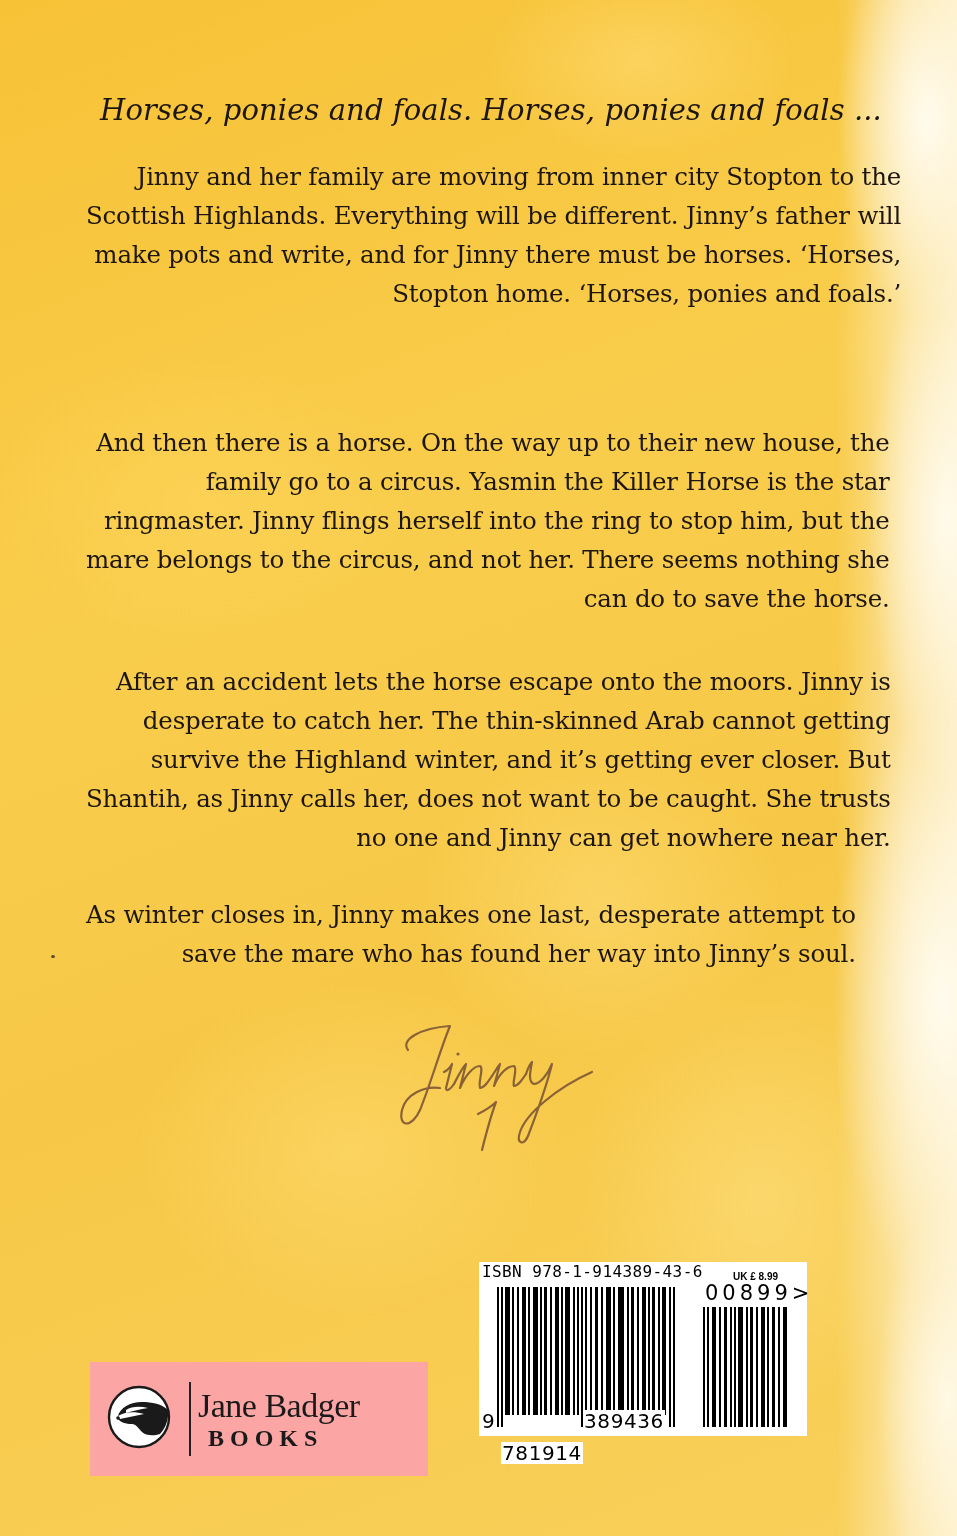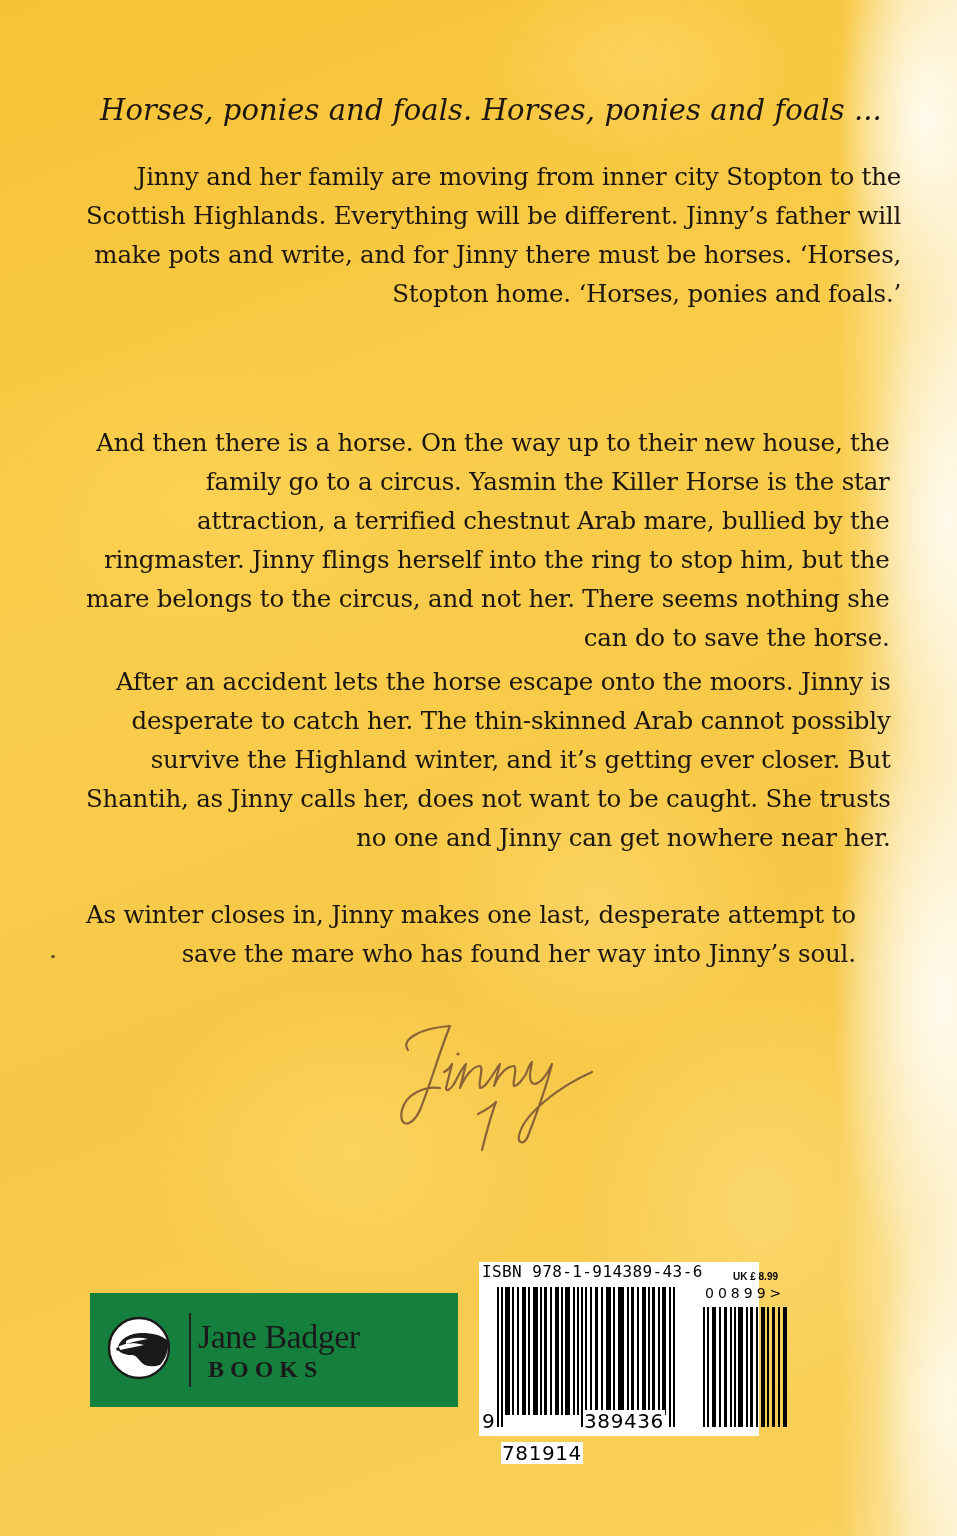--- a/index.html
+++ b/index.html
@@ -44,49 +44,49 @@
     .para .ln { display: block; text-align: right; }
     #p1 { top: 157px; }
     #p2 { top: 390px; margin-top: 33px; }
     #p3 { top: 662px; }
     #p4 { top: 895px; }
     .dot { position: absolute; left: 51px; top: 955px; width: 4px; height: 3px; background: #5a4a2a; border-radius: 50%; }
 
     .signature { position: absolute; left: 380px; top: 1010px; width: 220px; height: 150px; }
 
     .logo-box {
-      position: absolute; left: 90px; top: 1293px; width: 368px; height: 114px;
-      background: #15803d;
+      position: absolute; left: 90px; top: 1362px; width: 338px; height: 114px;
+      background: #fca5a5;
     }
     .badger { position: absolute; left: 16px; top: 22px; width: 66px; height: 66px; }
     .logo-divider { position: absolute; left: 99px; top: 20px; width: 2px; height: 74px; background: #222; }
     .logo-name {
       position: absolute; left: 108px; top: 26px; font-family: "Liberation Serif", serif;
       font-size: 34px; line-height: 36px; color: #1a1a1a; white-space: nowrap; letter-spacing: -0.5px;
     }
     .logo-books {
       position: absolute; left: 118px; top: 64px; font-family: "Liberation Serif", serif;
       font-size: 24px; line-height: 24px; font-weight: bold; color: #1a1a1a; letter-spacing: 6px;
     }
 
     .barcode-box {
-      position: absolute; left: 479px; top: 1262px; width: 280px; height: 174px;
+      position: absolute; left: 479px; top: 1262px; width: 328px; height: 174px;
       background: #ffffff;
     }
     .isbn-text {
       position: absolute; left: 3px; top: 1px; font-family: "DejaVu Sans Mono", monospace;
       font-size: 16px; line-height: 18px; color: #000; letter-spacing: 0.4px; white-space: nowrap;
     }
     .price-label {
       position: absolute; left: 254px; top: 9px; font-family: "Liberation Sans", sans-serif;
       font-size: 10px; font-weight: bold; color: #000; white-space: nowrap;
     }
     .price-code {
       position: absolute; left: 226px; top: 19px; font-family: "DejaVu Sans", sans-serif;
-      font-size: 14px; line-height: 24px; color: #000; letter-spacing: 4px; white-space: nowrap;
+      font-size: 21px; line-height: 24px; color: #000; letter-spacing: 4px; white-space: nowrap;
     }
     .bars-main { position: absolute; left: 18px; top: 25px; width: 180px; height: 140px; }
     .bars-add { position: absolute; left: 224px; top: 45px; width: 88px; height: 120px; }
     .ean-digits {
       position: absolute; left: 3px; top: 148px; font-family: "DejaVu Sans", sans-serif;
       font-size: 20px; line-height: 22px; color: #000; white-space: nowrap;
     }
     .ean-first { position: absolute; left: 0; }
     .ean-g1 { position: absolute; left: 19px; background: #fff; padding: 0 1px; letter-spacing: 0.6px; margin-top: 32px; }
     .ean-g2 { position: absolute; left: 101px; background: #fff; padding: 0 1px; letter-spacing: 0.6px; }
@@ -104,29 +104,28 @@
   <p class="para" id="p1">
     <span class="ln">Jinny and her family are moving from inner city Stopton to the</span>
     <span class="ln">Scottish Highlands. Everything will be different. Jinny’s father will</span>
     <span class="ln">make pots and write, and for Jinny there must be horses. ‘Horses,</span>
     <span class="ln">Stopton home. ‘Horses, ponies and foals.’</span>
   </p>
 
   <p class="para" id="p2">
     <span class="ln">And then there is a horse. On the way up to their new house, the</span>
     <span class="ln">family go to a circus. Yasmin the Killer Horse is the star</span>
-    <span class="ln">attraction, a terrified chestnut Arab mare, bullied by the</span>
     <span class="ln">ringmaster. Jinny flings herself into the ring to stop him, but the</span>
     <span class="ln">mare belongs to the circus, and not her. There seems nothing she</span>
     <span class="ln">can do to save the horse.</span>
   </p>
 
   <p class="para" id="p3">
     <span class="ln">After an accident lets the horse escape onto the moors. Jinny is</span>
-    <span class="ln">desperate to catch her. The thin-skinned Arab cannot possibly</span>
+    <span class="ln">desperate to catch her. The thin-skinned Arab cannot getting</span>
     <span class="ln">survive the Highland winter, and it’s getting ever closer. But</span>
     <span class="ln">Shantih, as Jinny calls her, does not want to be caught. She trusts</span>
     <span class="ln">no one and Jinny can get nowhere near her.</span>
   </p>
 
   <p class="para" id="p4">
     <span class="ln">As winter closes in, Jinny makes one last, desperate attempt to</span>
     <span class="ln">save the mare who has found her way into Jinny’s soul.</span>
   </p>
 </div>

